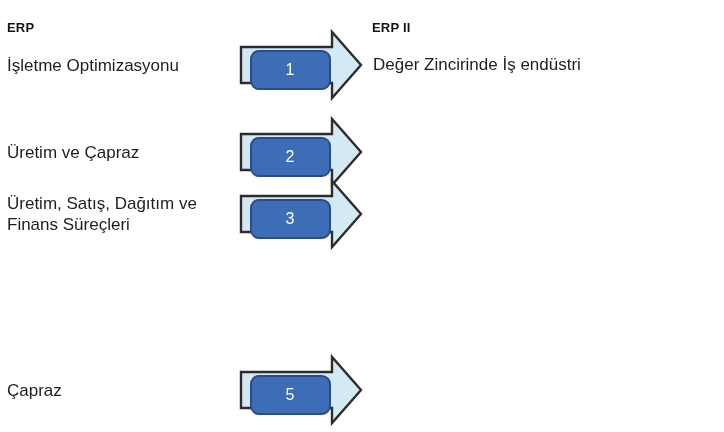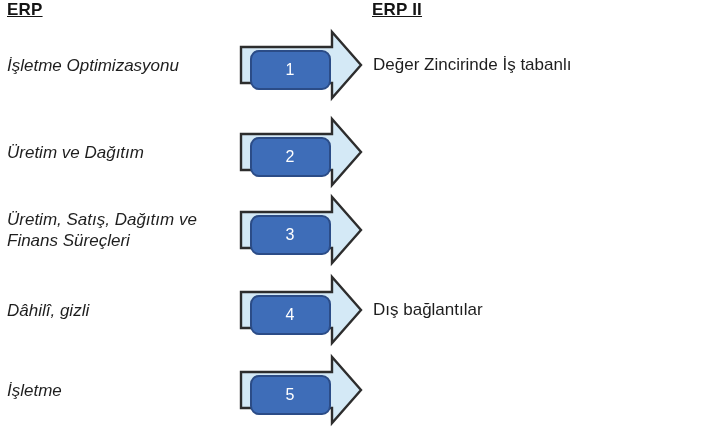--- a/index.html
+++ b/index.html
@@ -7,27 +7,26 @@
     position: relative;
     width: 724px;
     height: 432px;
     background: #ffffff;
     font-family: "Liberation Sans", sans-serif;
     color: #1e1e1e;
     overflow: hidden;
   }
   .col-header {
     position: absolute;
-    top: 0;
-    font-size: 17px;
+    top: 20px;
+    font-size: 13px;
     font-weight: bold;
     letter-spacing: 0.2px;
     color: #141414;
     white-space: nowrap;
-    text-decoration: underline;
   }
   .col-header.left-h  { left: 7px; }
   .col-header.right-h { left: 372px; }
 
   .row {
     position: absolute;
     left: 0;
     width: 724px;
     height: 80px;
   }
@@ -37,21 +36,20 @@
     position: absolute;
     top: 50%;
     transform: translateY(-50%);
   }
   .left-label {
     left: 7px;
     width: 226px;
     font-size: 17px;
     line-height: 21px;
     white-space: pre-line;
-    font-style: italic;
   }
   .right-label {
     left: 373px;
     width: 348px;
     font-size: 17px;
     line-height: 22px;
     white-space: pre-line;
   }
   .arrow-wrap {
     left: 238px;
@@ -84,60 +82,49 @@
 
   <div class="row" style="top:25px">
     <div class="left-label">İşletme Optimizasyonu</div>
     <div class="arrow-wrap">
       <svg viewBox="0 0 126 74">
         <path class="arrow-body" d="M3 19 L94 19 L94 4 L123 37 L94 70 L94 55 L3 55 Z" fill="#d4e9f6"></path>
         <rect class="badge-rect" x="13" y="23" width="79" height="38" rx="8" fill="#3e6db8"></rect>
         <text class="badge-num" x="52" y="47" text-anchor="middle">1</text>
       </svg>
     </div>
-    <div class="right-label">Değer Zincirinde İş tabanlı</div>
+    <div class="right-label">Değer Zincirinde İş endüstri</div>
   </div>
 
   <div class="row" style="top:112px">
-    <div class="left-label">Üretim ve Dağıtım</div>
+    <div class="left-label">Üretim ve Çapraz</div>
     <div class="arrow-wrap">
       <svg viewBox="0 0 126 74">
         <path class="arrow-body" d="M3 19 L94 19 L94 4 L123 37 L94 70 L94 55 L3 55 Z" fill="#d4e9f6"></path>
         <rect class="badge-rect" x="13" y="23" width="79" height="38" rx="8" fill="#3e6db8"></rect>
         <text class="badge-num" x="52" y="47" text-anchor="middle">2</text>
       </svg>
     </div>
   </div>
 
-  <div class="row" style="top:190px">
+  <div class="row" style="top:174px">
     <div class="left-label">Üretim, Satış, Dağıtım ve
 Finans Süreçleri</div>
     <div class="arrow-wrap">
       <svg viewBox="0 0 126 74">
         <path class="arrow-body" d="M3 19 L94 19 L94 4 L123 37 L94 70 L94 55 L3 55 Z" fill="#d4e9f6"></path>
         <rect class="badge-rect" x="13" y="23" width="79" height="38" rx="8" fill="#3e6db8"></rect>
         <text class="badge-num" x="52" y="47" text-anchor="middle">3</text>
       </svg>
     </div>
   </div>
 
-  <div class="row" style="top:270px">
-    <div class="left-label">Dâhilî, gizli</div>
-    <div class="arrow-wrap">
-      <svg viewBox="0 0 126 74">
-        <path class="arrow-body" d="M3 19 L94 19 L94 4 L123 37 L94 70 L94 55 L3 55 Z" fill="#d4e9f6"></path>
-        <rect class="badge-rect" x="13" y="23" width="79" height="38" rx="8" fill="#3e6db8"></rect>
-        <text class="badge-num" x="52" y="47" text-anchor="middle">4</text>
-      </svg>
-    </div>
-    <div class="right-label">Dış bağlantılar</div>
-  </div>
 
   <div class="row" style="top:350px">
-    <div class="left-label">İşletme</div>
+    <div class="left-label">Çapraz</div>
     <div class="arrow-wrap">
       <svg viewBox="0 0 126 74">
         <path class="arrow-body" d="M3 19 L94 19 L94 4 L123 37 L94 70 L94 55 L3 55 Z" fill="#d4e9f6"></path>
         <rect class="badge-rect" x="13" y="23" width="79" height="38" rx="8" fill="#3e6db8"></rect>
         <text class="badge-num" x="52" y="47" text-anchor="middle">5</text>
       </svg>
     </div>
   </div>
 
 </div>

